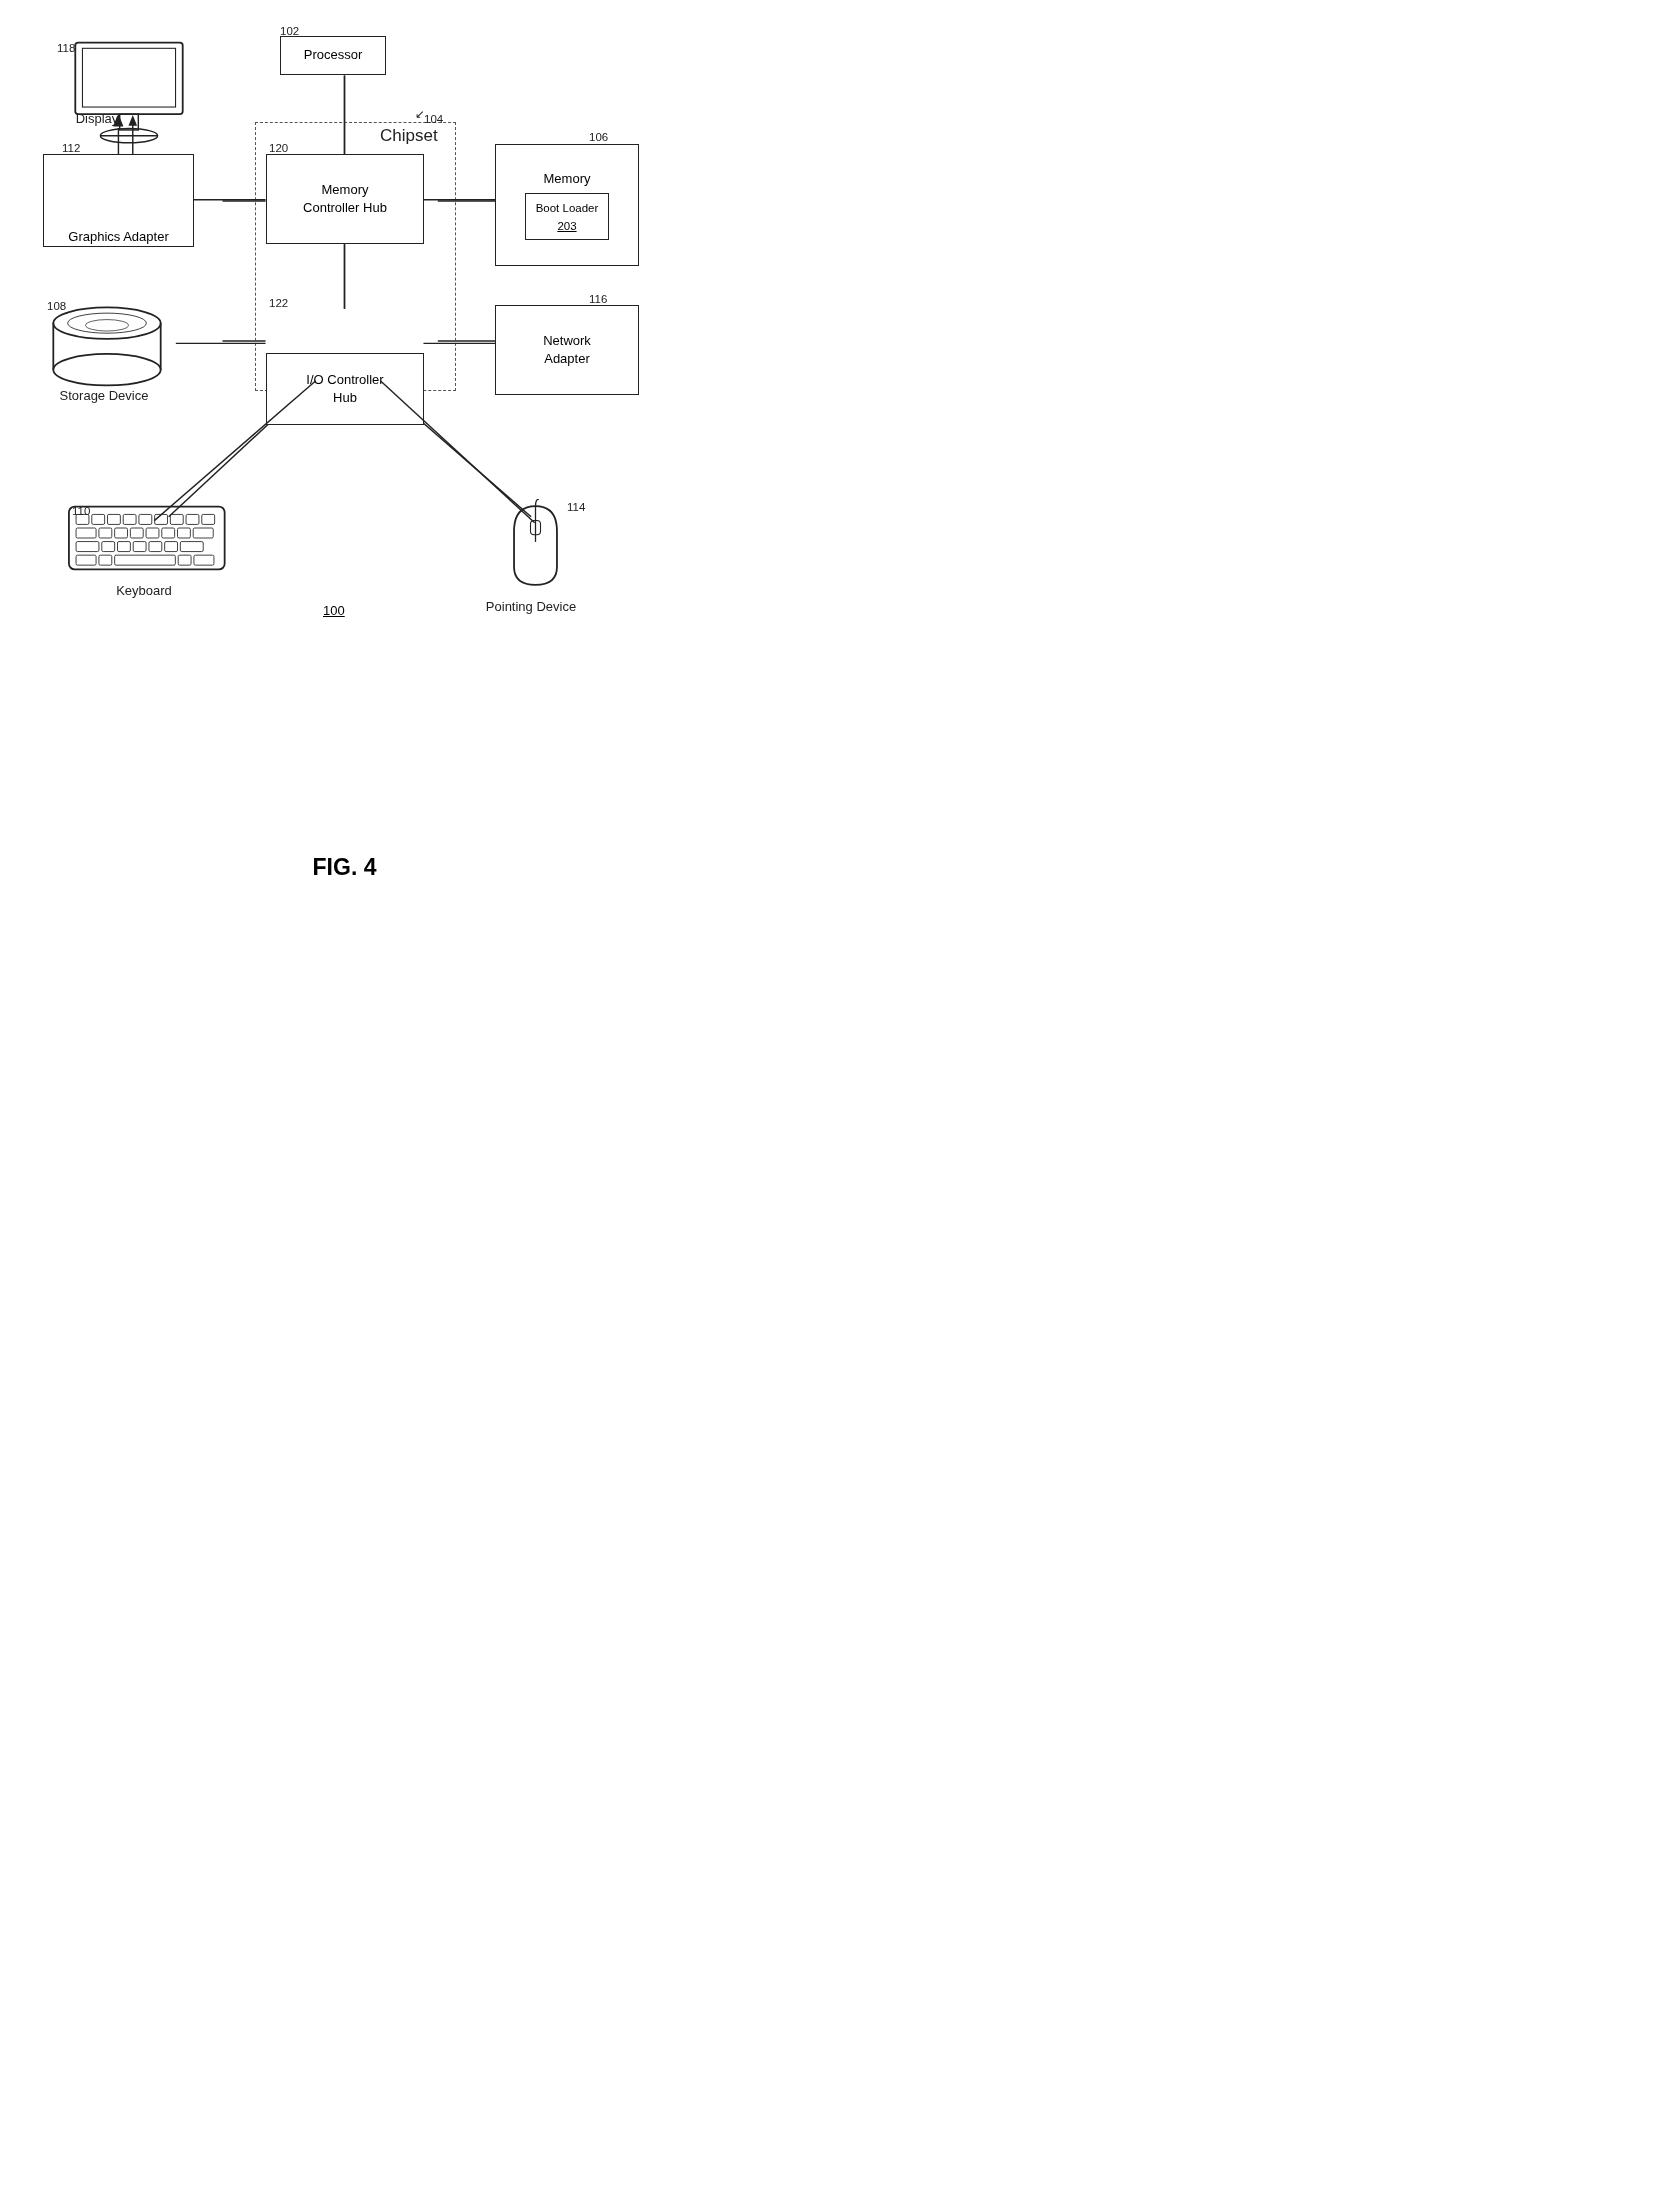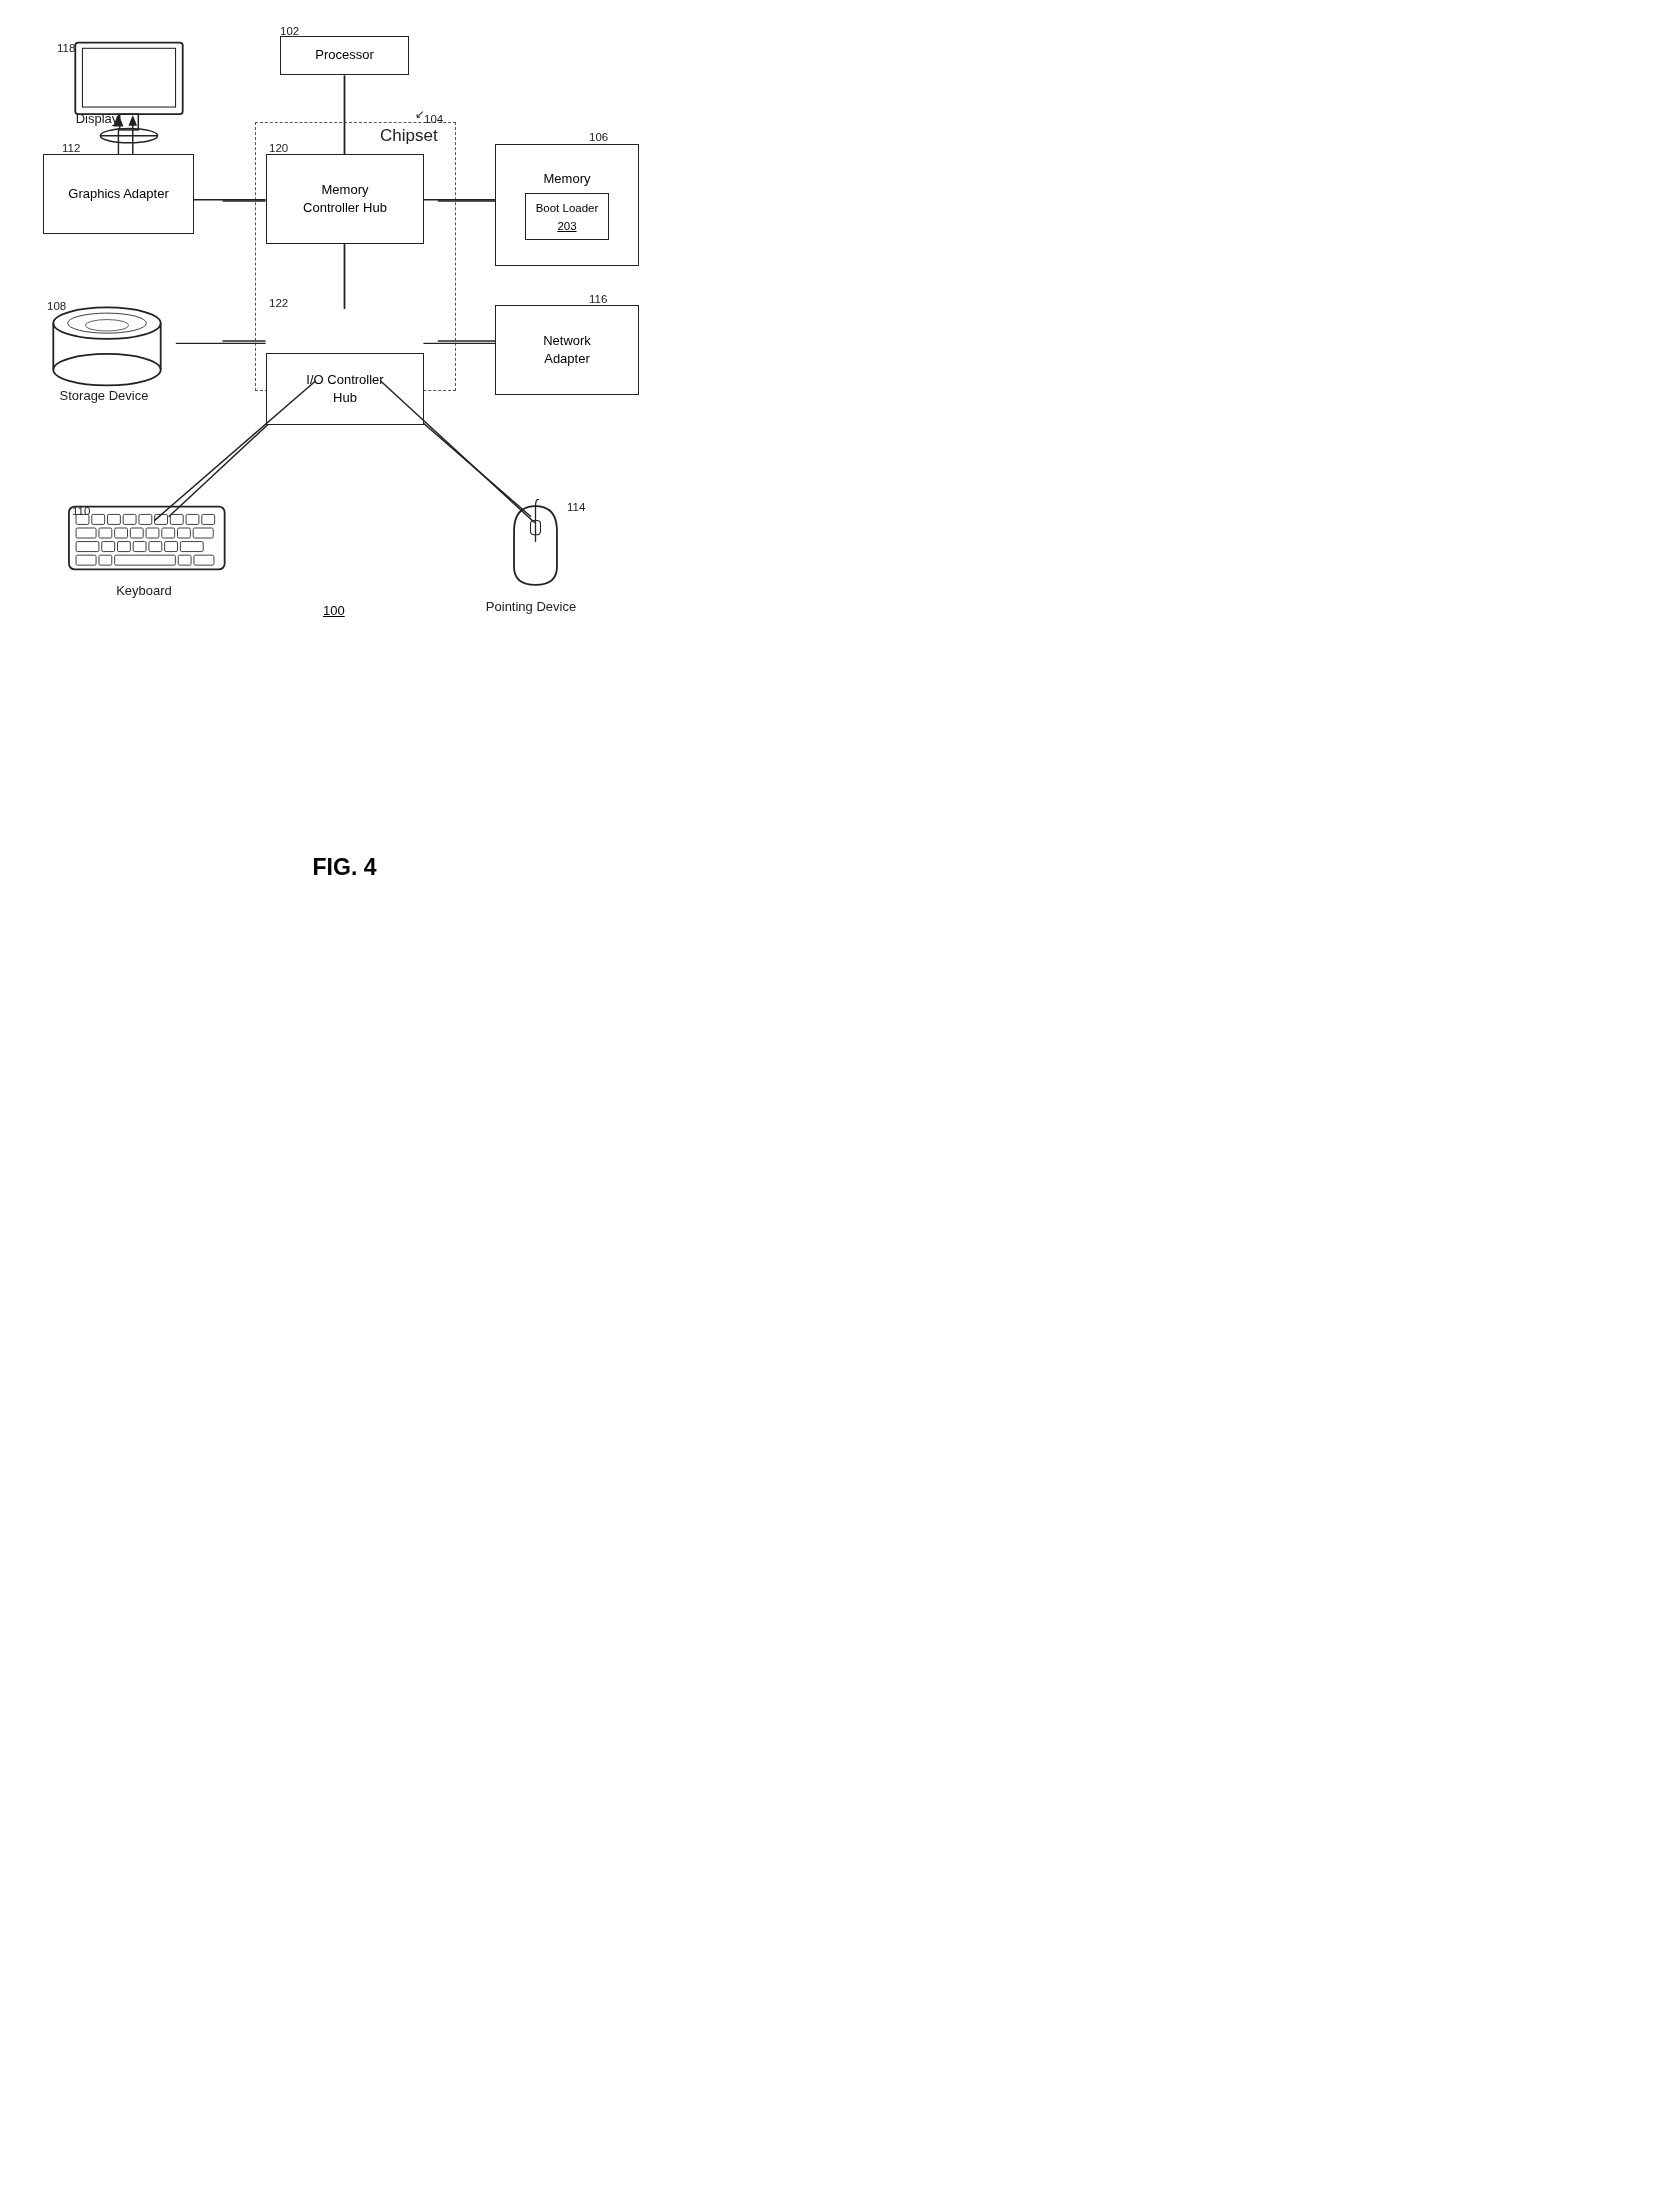--- a/index.html
+++ b/index.html
@@ -97,21 +97,21 @@
     <polygon points="185,160 179,175 191,175" fill="#222"></polygon>
   </svg>
 
   <div class="chipset-border" style="left:255px; top:122px; width:201px; height:269px;">
   </div>
 
   <div class="label" style="left:380px; top:126px;">Chipset</div>
   <div class="label-ref" style="left:424px; top:113px;">104</div>
   <div style="position:absolute; left:415px; top:107px; font-size:11.5px; color:#222;">↙</div>
 
-  <div class="box" style="left:280px; top:36px; width:129px; height:39px; font-size:13px;">
+  <div class="box" style="left:280px; top:36px; width:106px; height:39px; font-size:13px;">
     <span>Processor</span>
   </div>
   <div class="label-ref" style="left:280px; top:25px;">102</div>
 
   <div class="box" style="left:266px; top:154px; width:158px; height:90px;">
     <span style="white-space:pre-line;">Memory
 Controller Hub</span>
   </div>
   <div class="label-ref" style="left:269px; top:142px;">120</div>
 
@@ -123,21 +123,21 @@
 
   <div class="box" style="left:495px; top:144px; width:144px; height:122px; flex-direction:column; gap:5.7px;">
     <span style="font-size:13px;">Memory</span>
     <div style="border:1.4px solid #222; padding:4.3px 10px; text-align:center;">
       <span style="font-size:11.5px;">Boot Loader</span><br>
       <span style="font-size:11.5px; text-decoration:underline;">203</span>
     </div>
   </div>
   <div class="label-ref" style="left:589px; top:131px;">106</div>
 
-  <div class="box" style="left:43px; top:154px; width:151px; height:80px;">
+  <div class="box" style="left:43px; top:154px; width:151px; height:93px;align-items:flex-end;">
     <span>Graphics Adapter</span>
   </div>
   <div class="label-ref" style="left:62px; top:142px;">112</div>
 
   <svg style="position:absolute; left:68px; top:39px; width:122px; height:111px;" viewBox="0 0 170 155" width="122" height="111">
 
     <rect x="10" y="5" width="150" height="100" rx="4" ry="4" fill="none" stroke="#222" stroke-width="2.5"></rect>
 
     <rect x="20" y="13" width="130" height="82" fill="none" stroke="#222" stroke-width="1.5"></rect>
 

